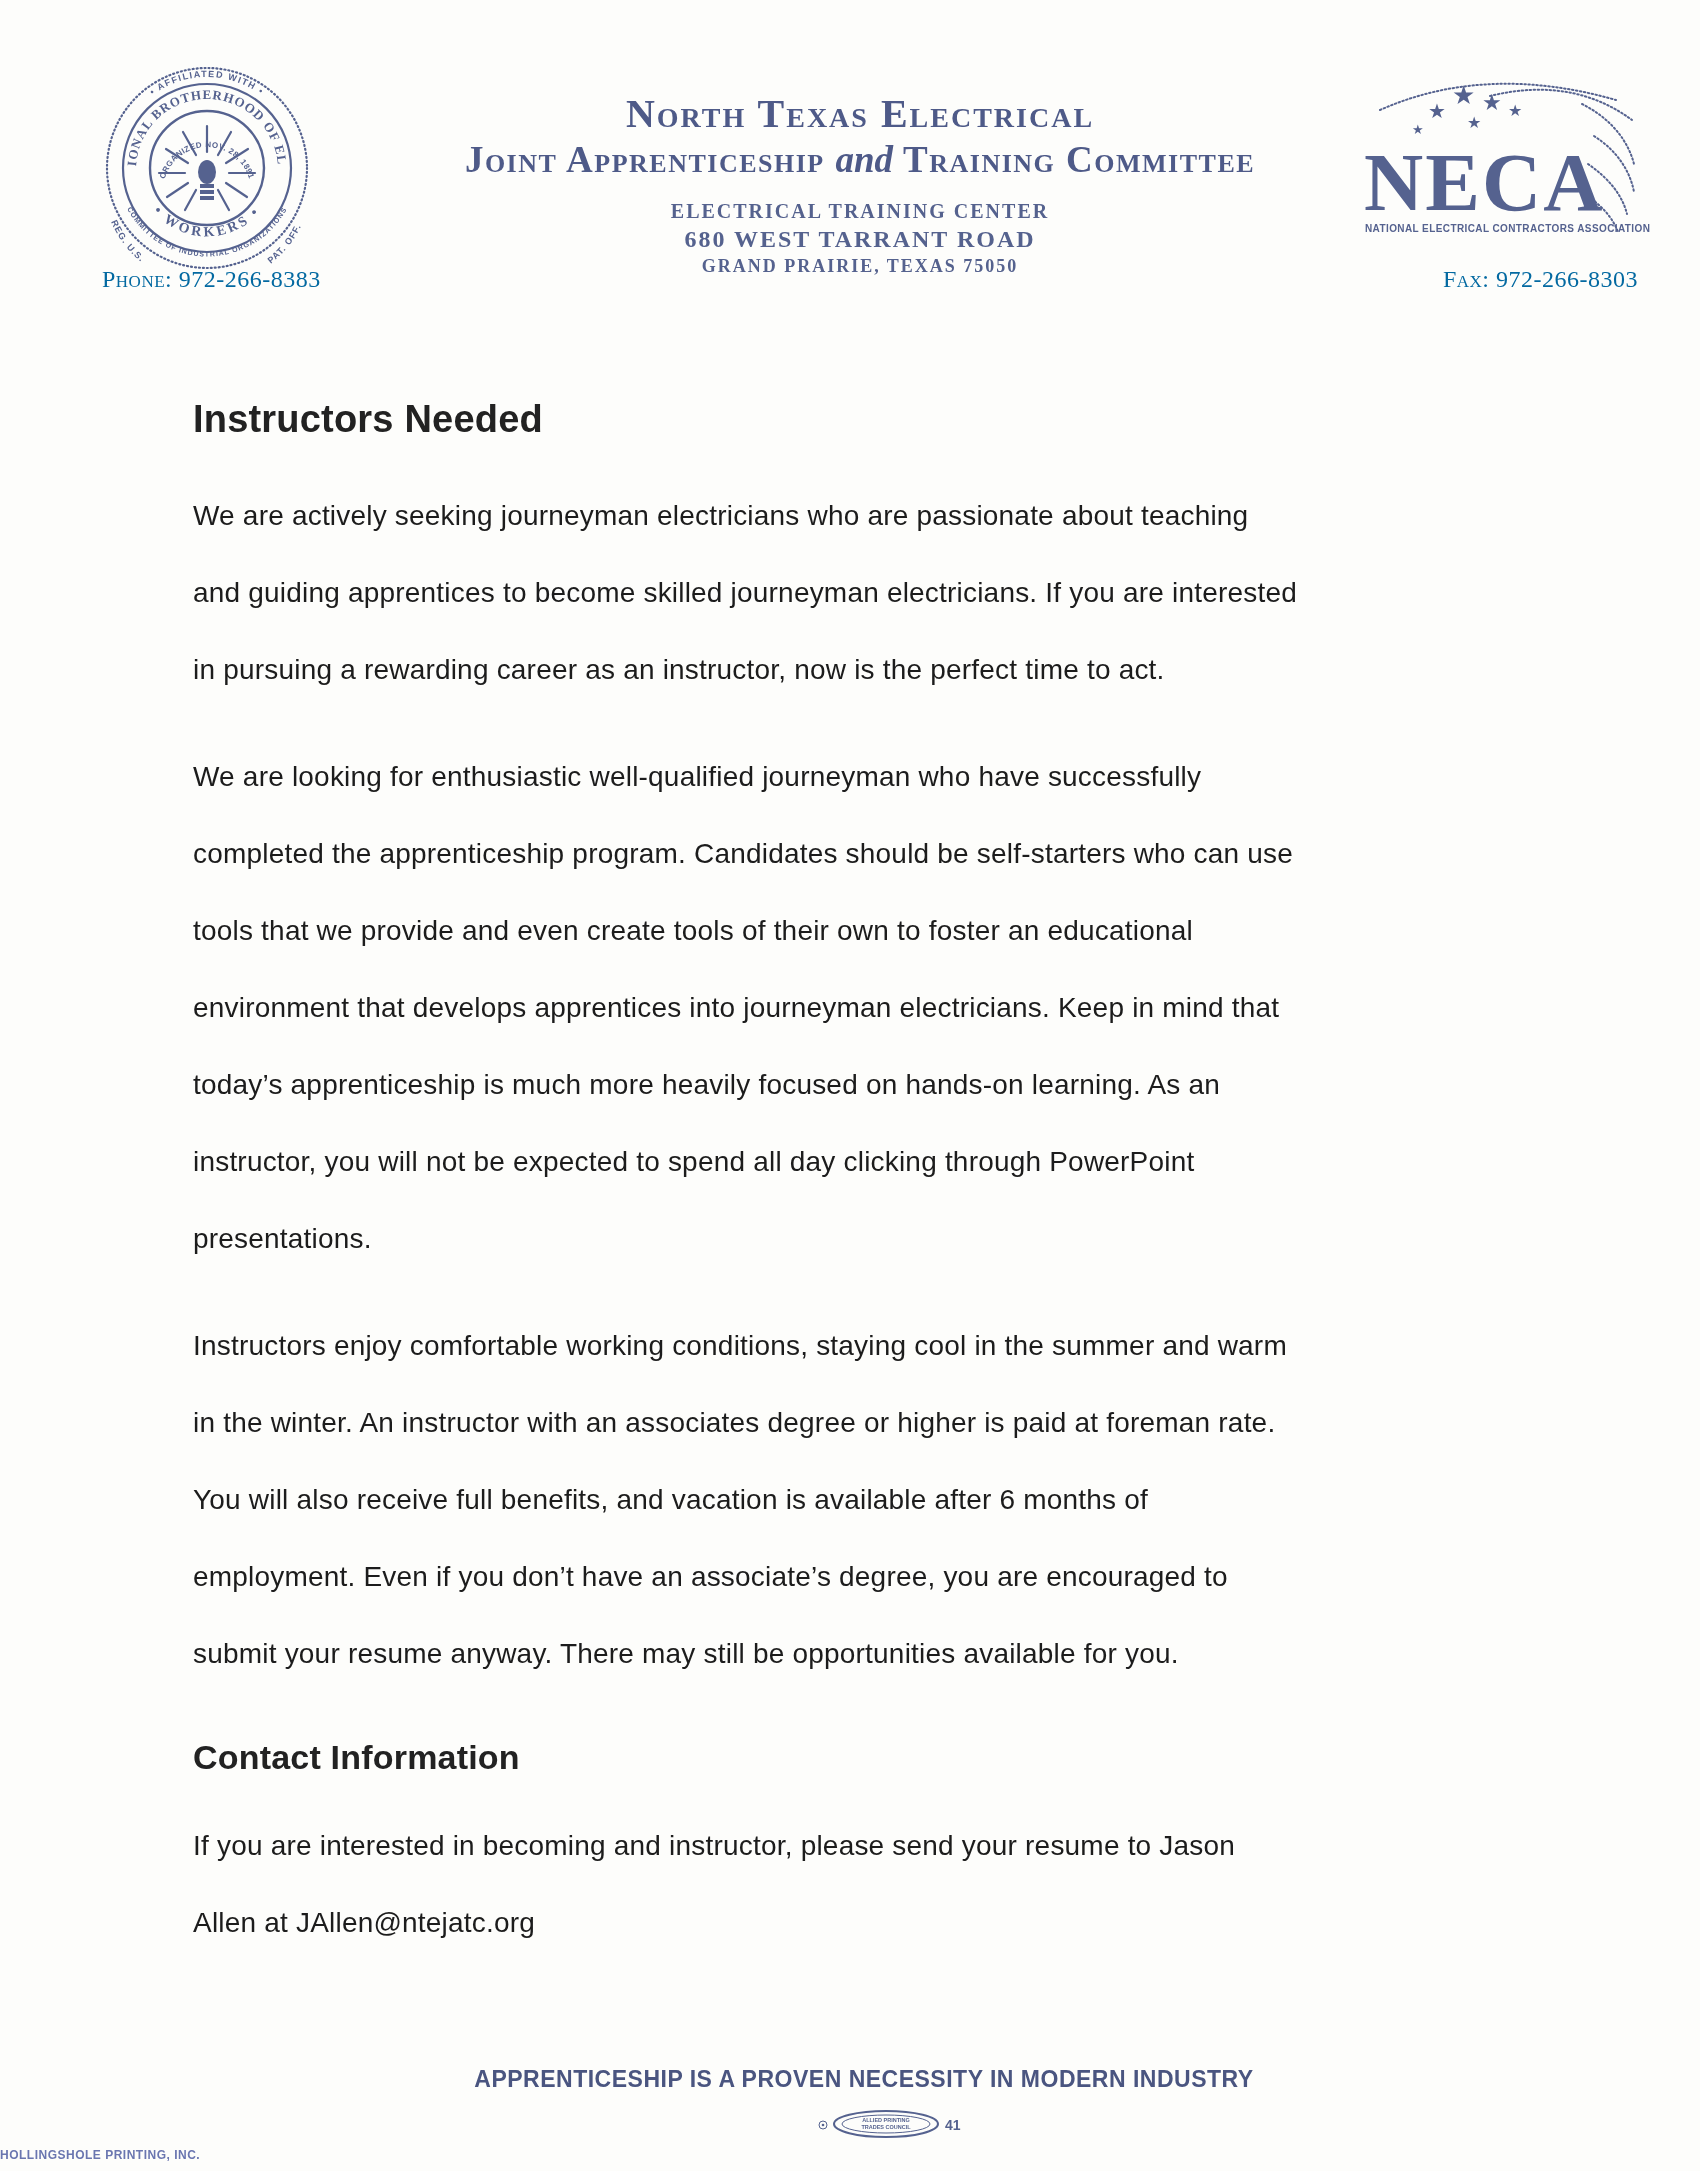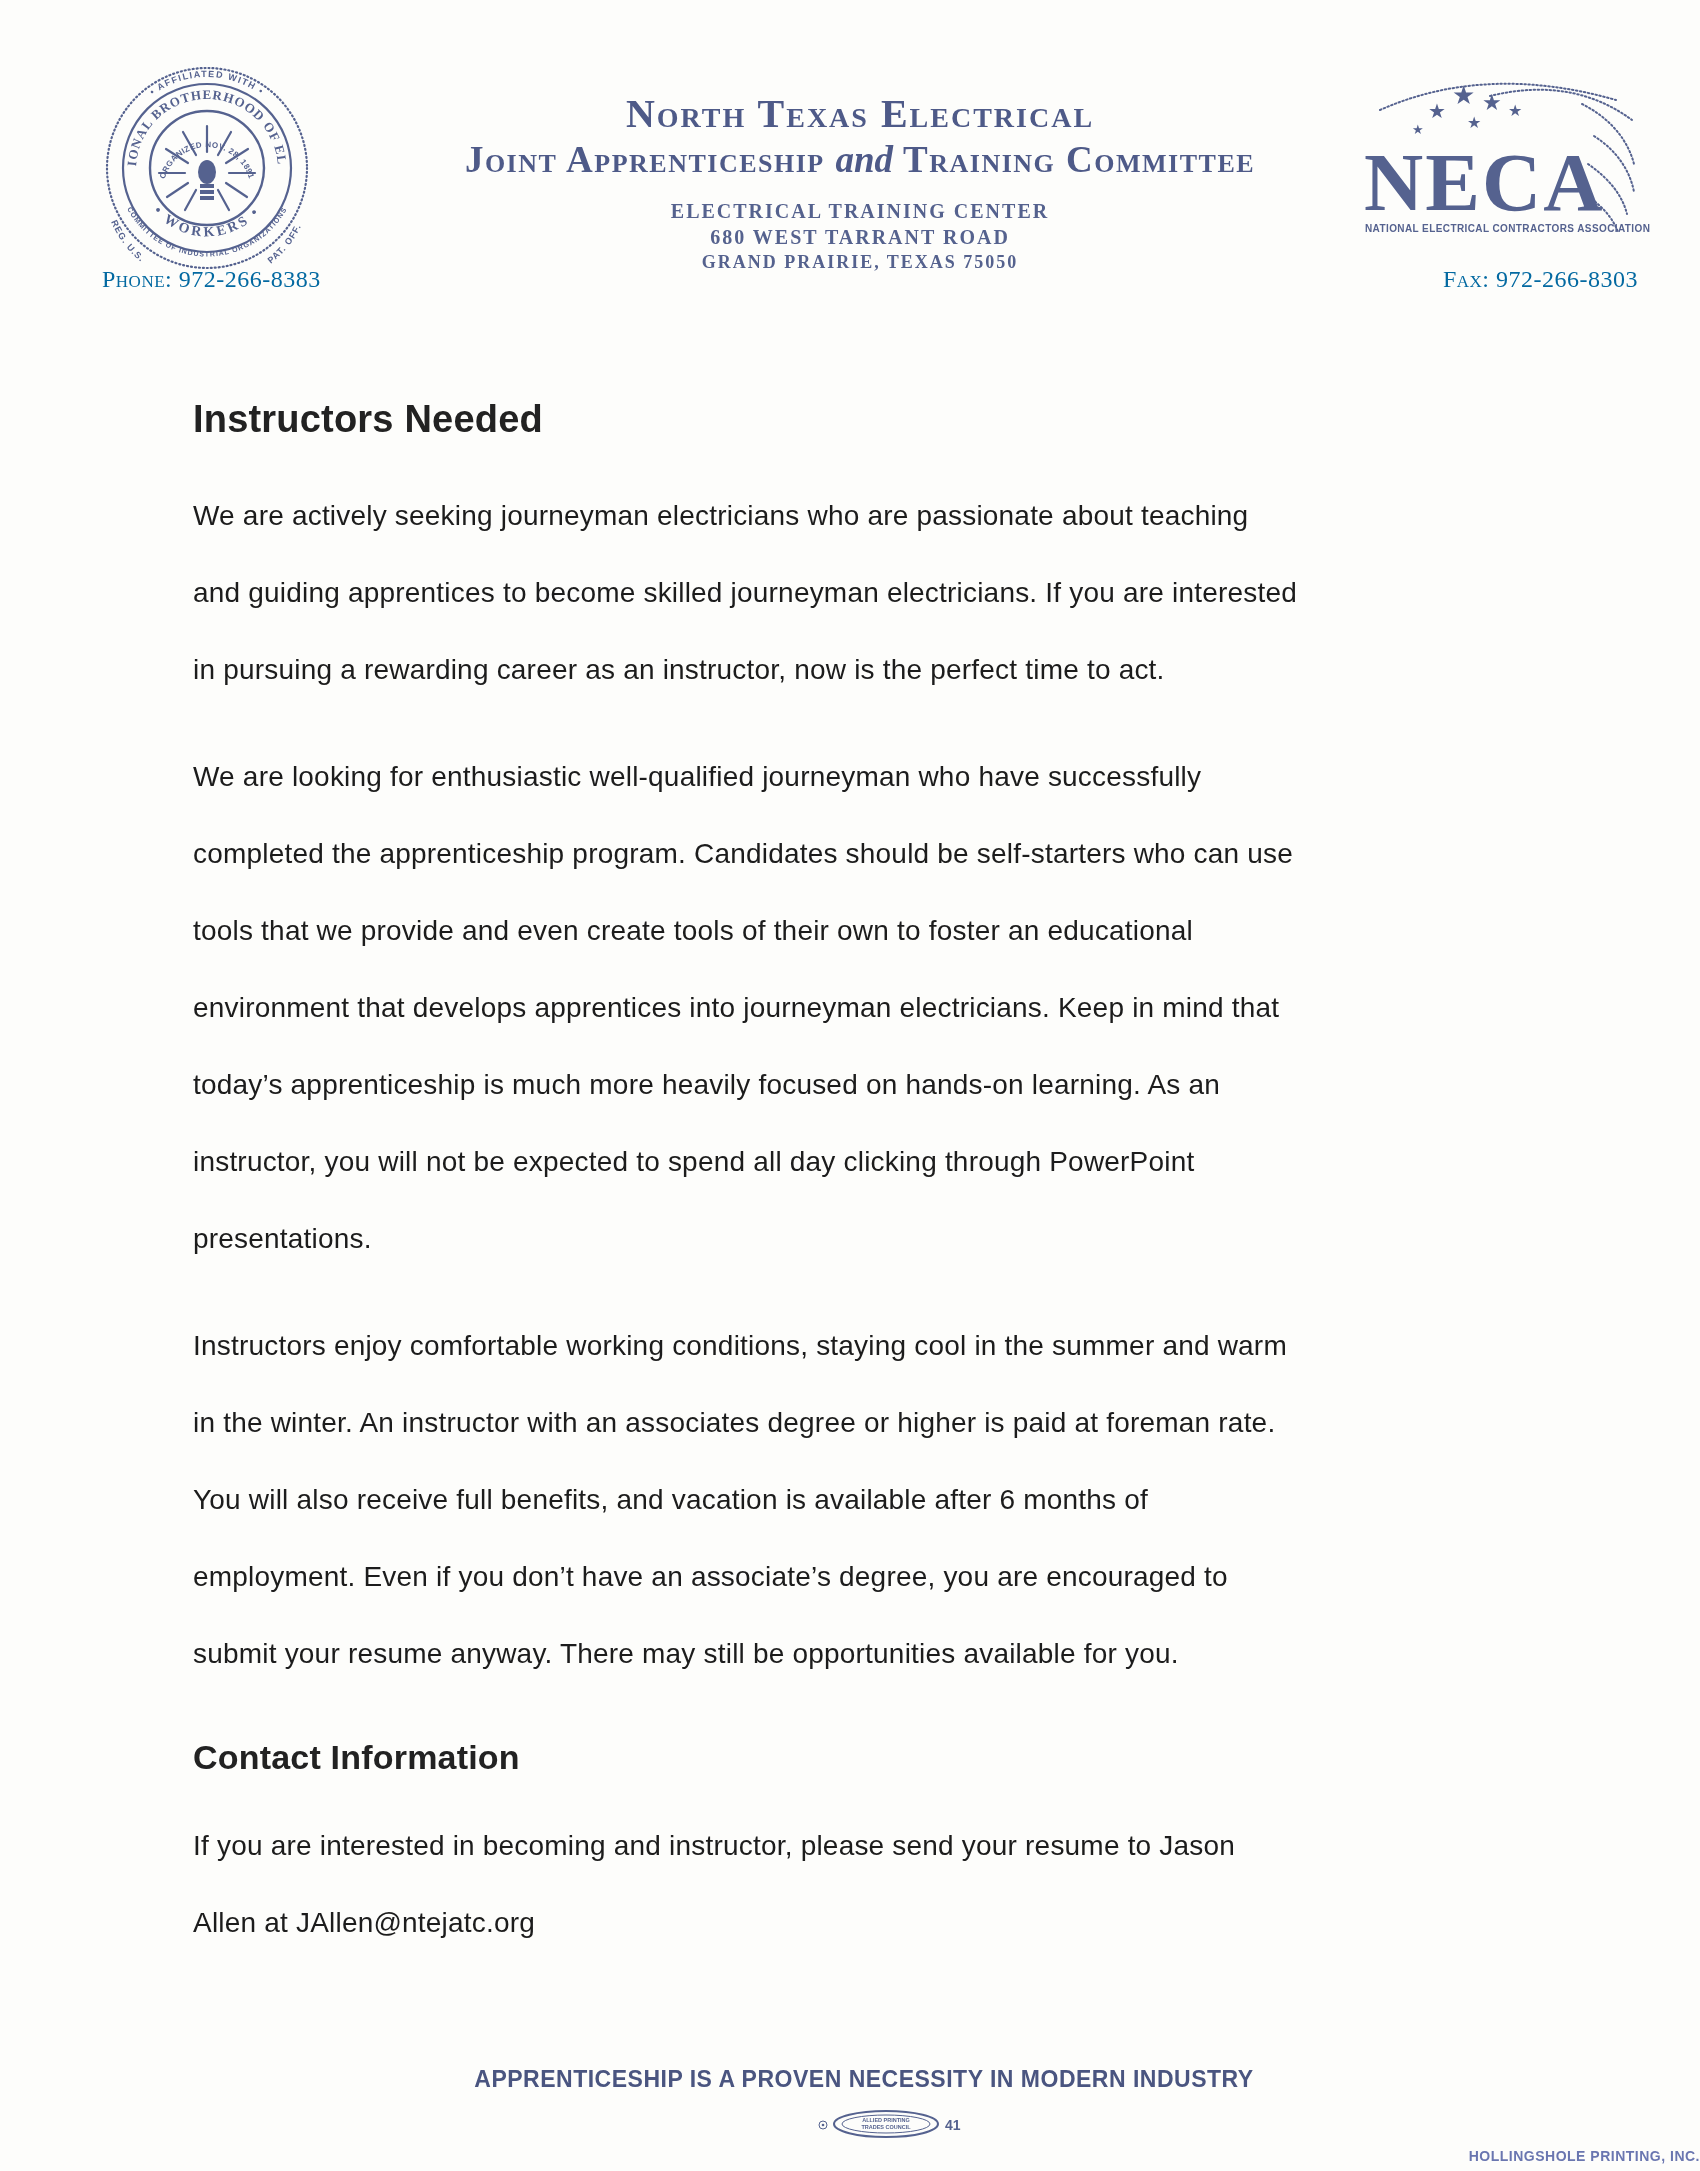--- a/index.html
+++ b/index.html
@@ -23,21 +23,21 @@
   }
   .org-line1{
     font-variant:small-caps;font-weight:bold;font-size:40px;letter-spacing:2px;line-height:1.1;
   }
   .org-line2{
     font-variant:small-caps;font-weight:bold;font-size:37px;letter-spacing:1.5px;line-height:1.3;
   }
   .org-line2 .and{font-variant:normal;font-style:italic;font-weight:bold;letter-spacing:0;}
   .addr{font-weight:bold;letter-spacing:2px;color:#55628e;}
   .addr-1{font-size:20px;margin-top:16px;}
-  .addr-2{font-size:20px;margin-top:3px;}
+  .addr-2{font-size:24px;margin-top:3px;}
   .addr-3{font-size:18px;margin-top:3px;}
   .neca{position:absolute;left:1332px;top:52px;}
   
   .doc{
     position:absolute;left:193px;top:398px;width:1400px;
   }
   .doc h1{
     font-size:38px;font-weight:bold;color:#222;margin:0;letter-spacing:.2px;
   }
   .doc h2{
@@ -50,22 +50,22 @@
   .doc p.first{margin-top:36px;}
   
   .slogan{
     position:absolute;left:14px;top:2066px;width:100%;text-align:center;
     font-weight:bold;font-size:23px;letter-spacing:.5px;color:#4a5580;
   }
   .bug-row{
     position:absolute;left:0;top:2106px;width:100%;text-align:center;padding-left:36px;
   }
   .printer{
-    position:absolute;left:0;top:2148px;width:100%;text-align:right;
-    font-size:14px;font-weight:bold;letter-spacing:.5px;color:#6a76b0;
+    position:absolute;left:0;top:2148px;width:100%;text-align:left;
+    font-size:12px;font-weight:bold;letter-spacing:.5px;color:#6a76b0;
   }
   .blue{fill:#55628f;}
   .bluestroke{stroke:#55628f;fill:none;}
 </style>
 </head>
 <body>
 
 <div class="page">
 
   <svg class="seal" width="235" height="245" viewBox="0 0 235 245">

